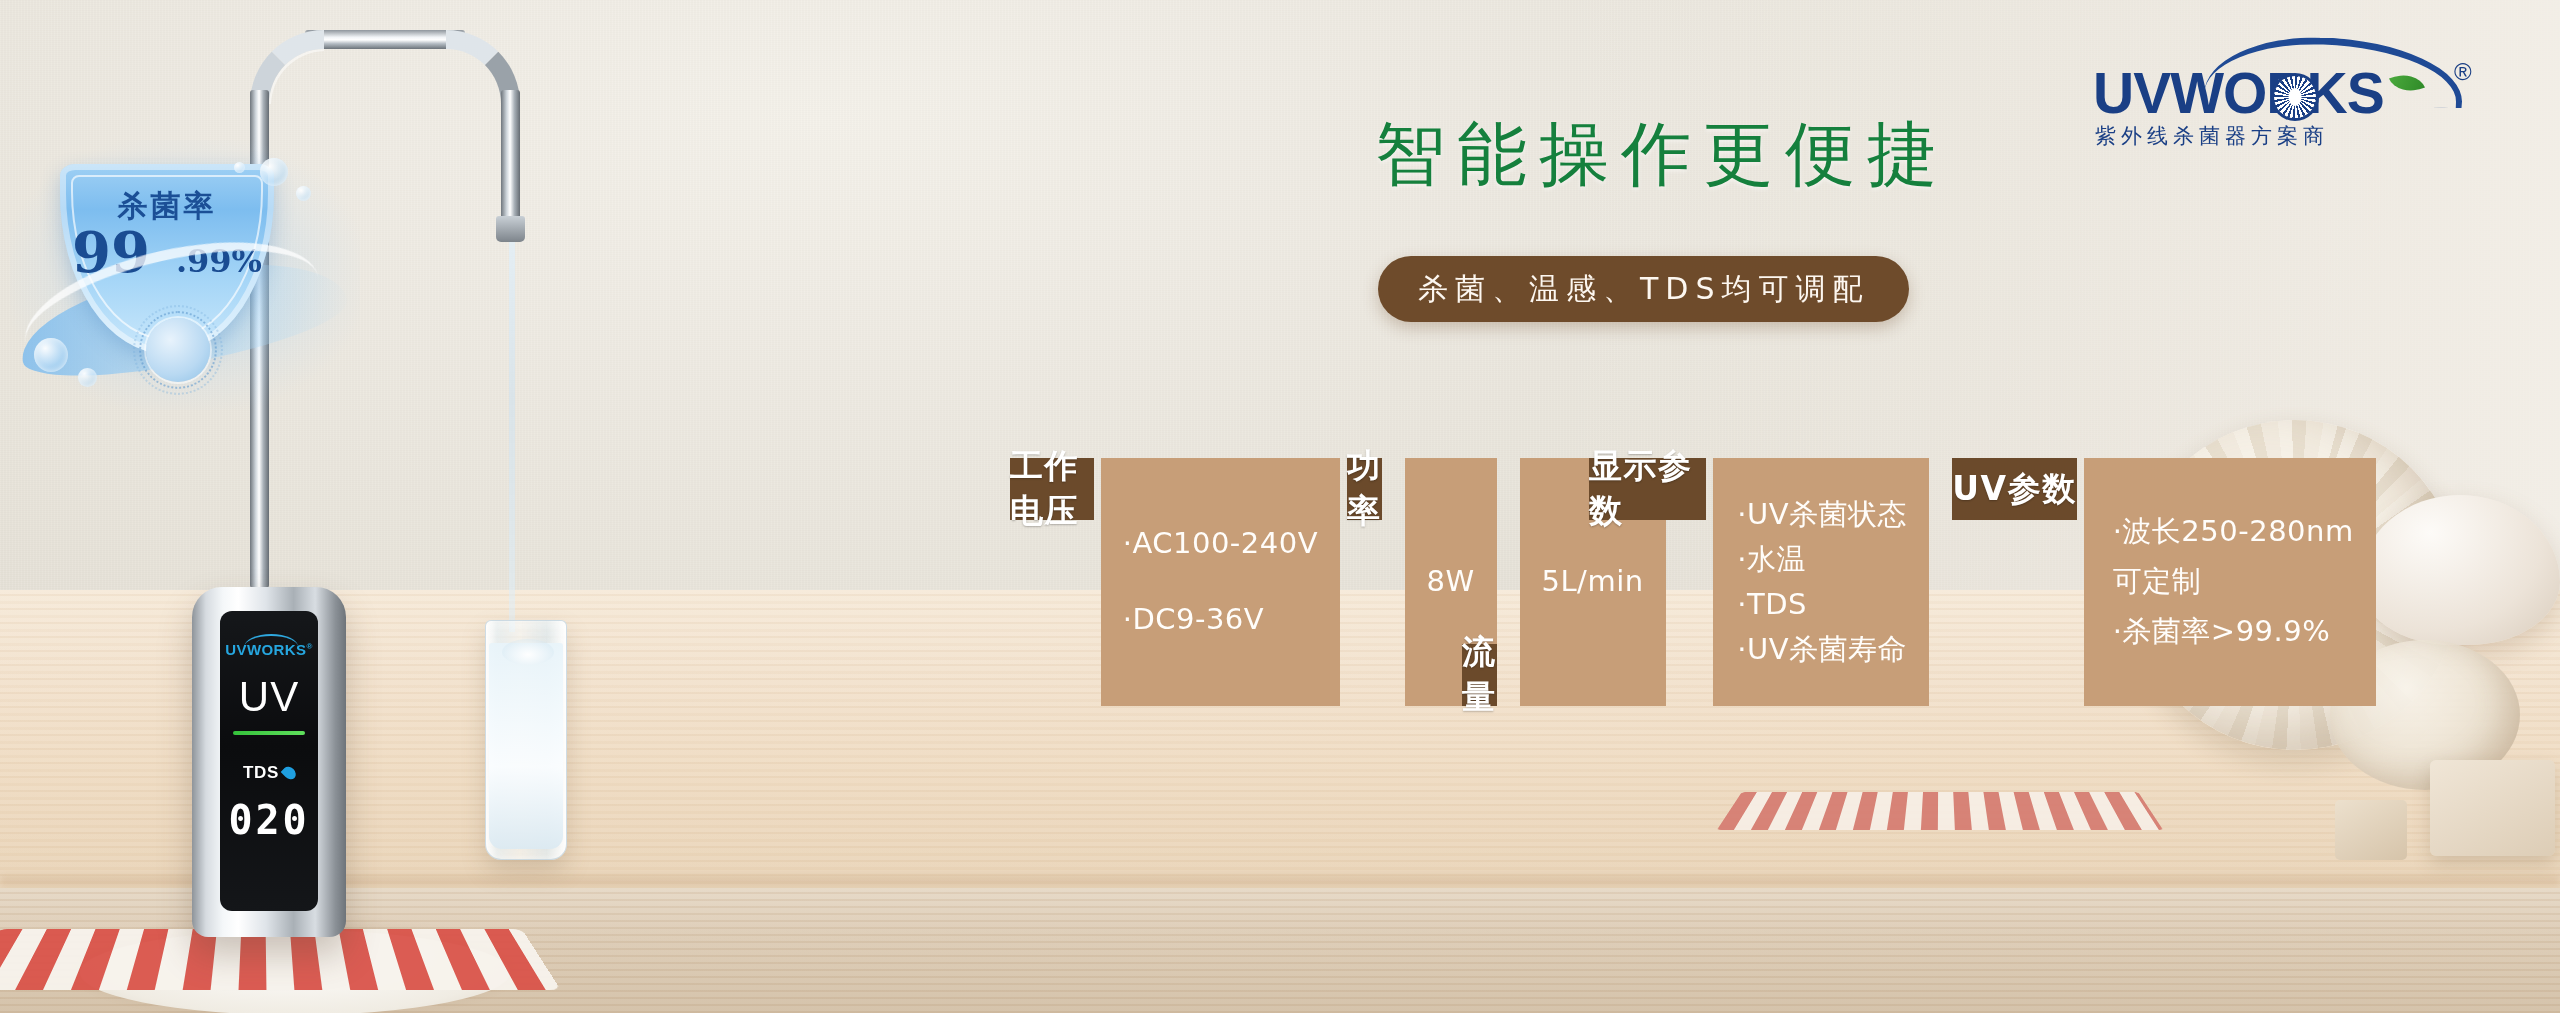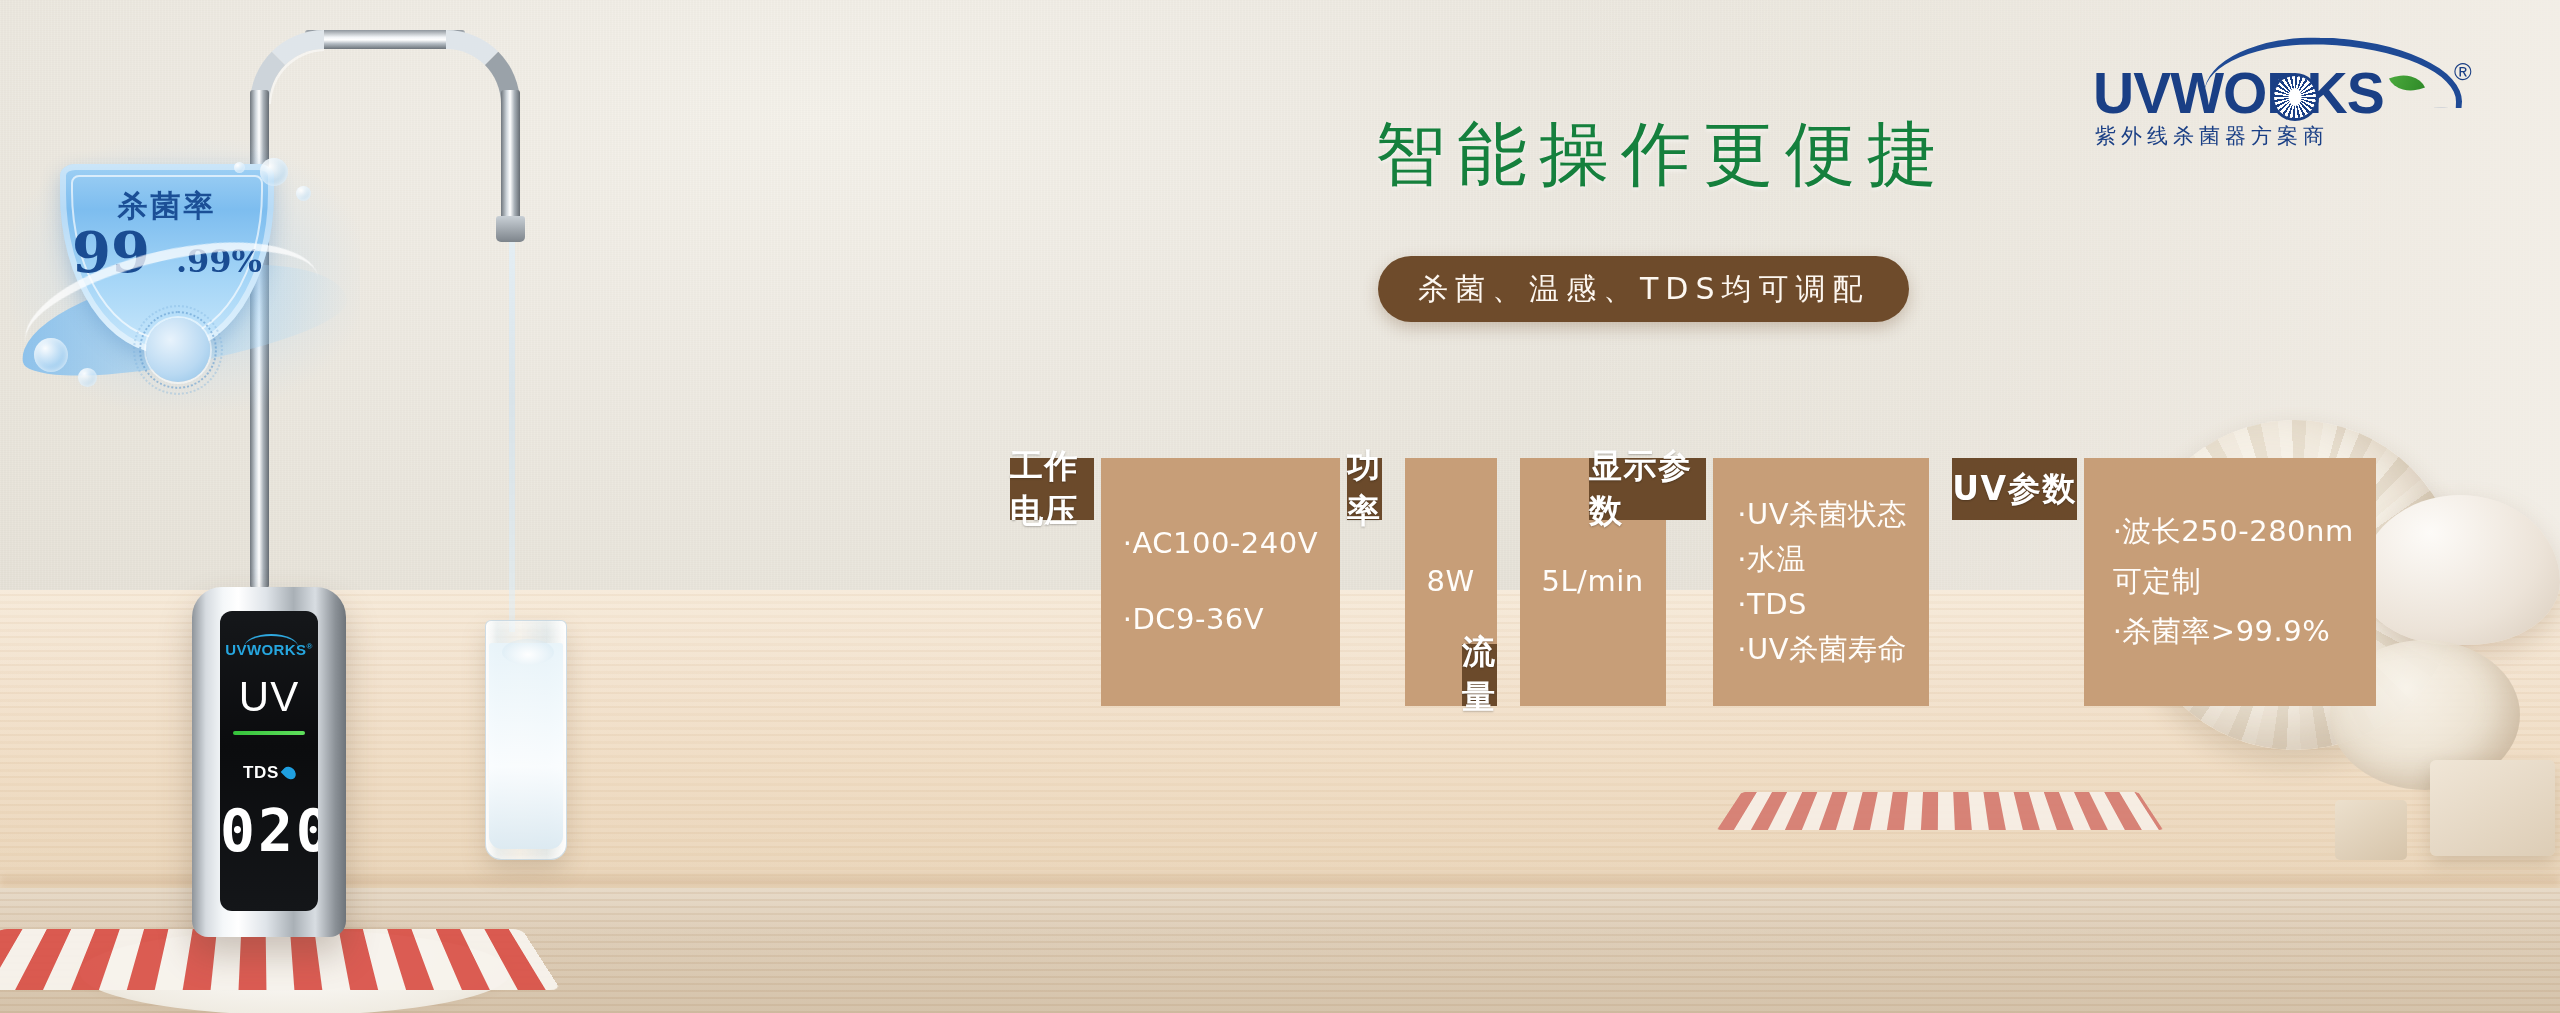--- a/index.html
+++ b/index.html
@@ -196,21 +196,21 @@
   .drop {
     display:inline-block; width:11px; height:14px; margin-left:5px;
     background:#1f9fe0; vertical-align:-2px;
     border-radius:0 50% 50% 50%;
     transform:rotate(-45deg);
   }
   .scr-digits {
     position:absolute; top:186px; left:0; width:100%;
     text-align:center; color:#fff;
     font-family:"DejaVu Sans Mono", monospace;
-    font-size:58px; font-weight:700; letter-spacing:3px;
+    font-size:40px; font-weight:700; letter-spacing:3px;
   }
 
   
   .glass { position:absolute; left:485px; top:620px; width:82px; height:240px; }
   .glass-body {
     position:absolute; inset:0;
     border-radius:6px 6px 16px 16px;
     background:linear-gradient(90deg, rgba(255,255,255,.92) 0%, rgba(225,238,245,.72) 14%,
       rgba(244,250,253,.55) 42%, rgba(216,232,241,.68) 76%, rgba(255,255,255,.92) 100%);
     border:1.5px solid rgba(198,214,224,.85);

